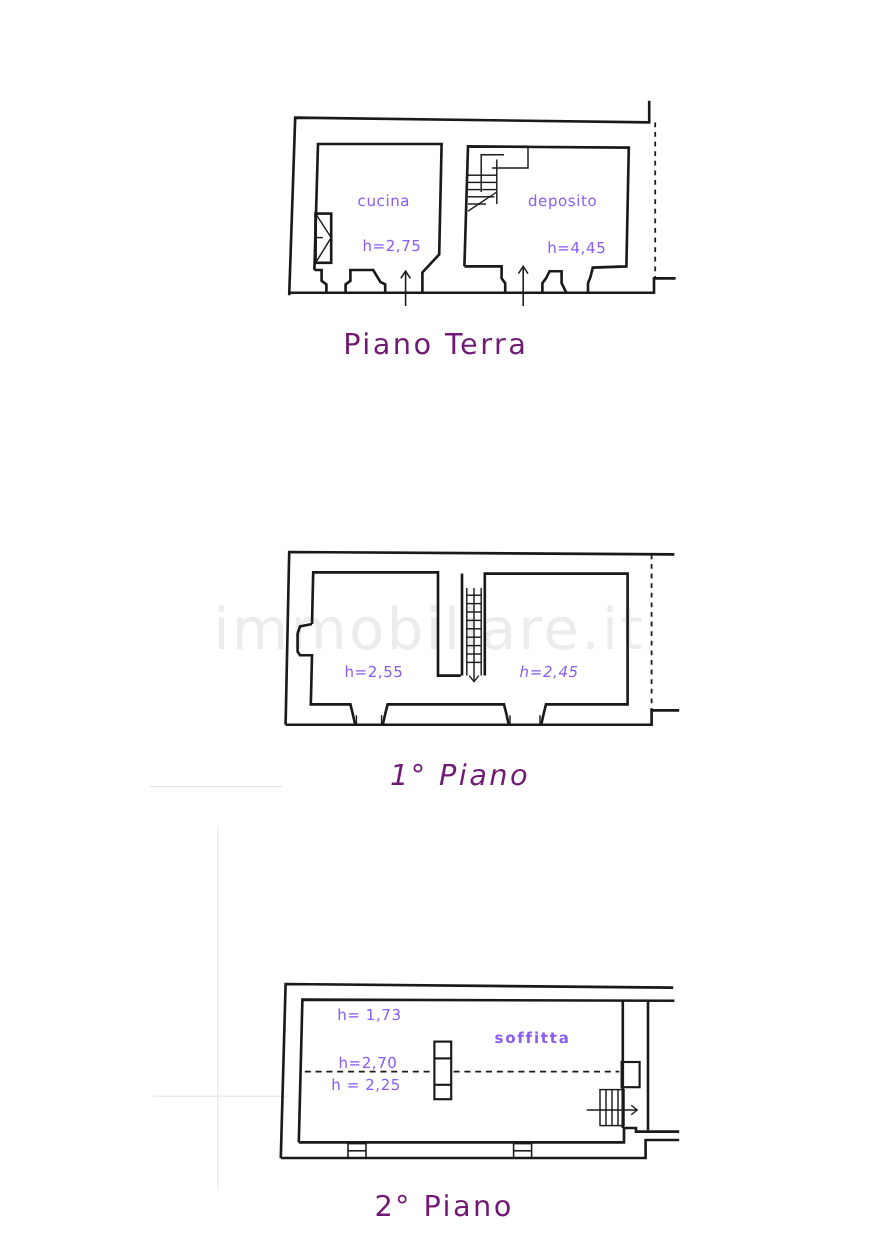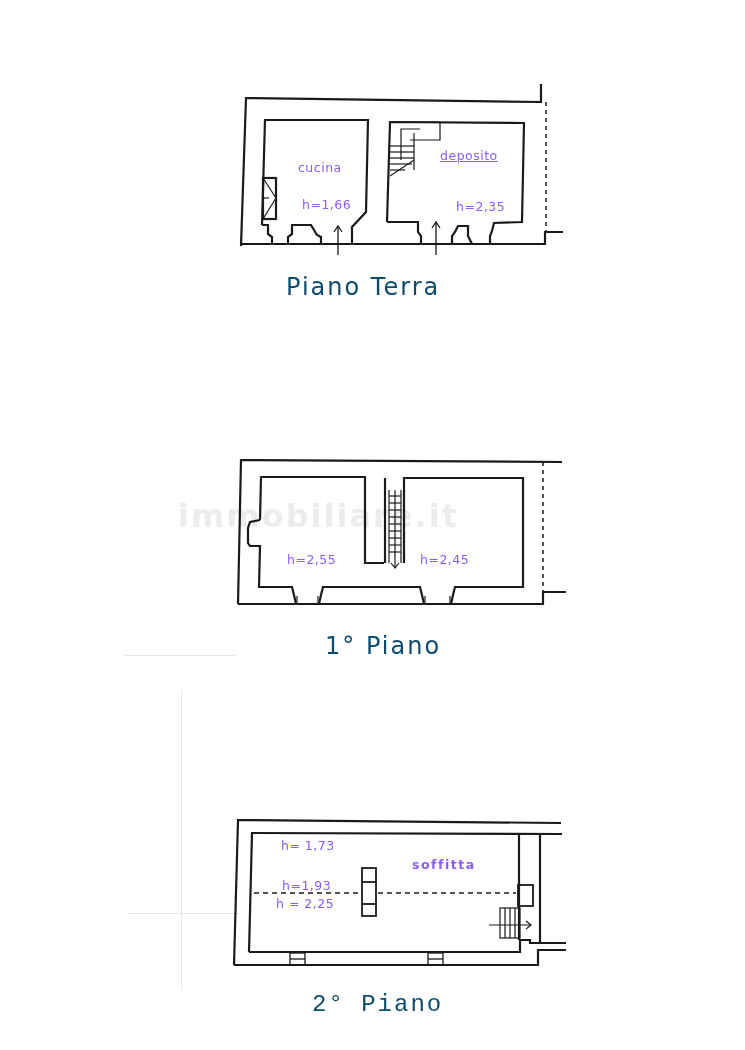--- a/index.html
+++ b/index.html
@@ -1,21 +1,21 @@
 <!DOCTYPE html>
 <html><head>
 <meta charset="utf-8">
 <style>
   html, body { margin:0; padding:0; background:#ffffff; }
   body { width:745px; height:1050px; position:relative; overflow:hidden; font-family:"DejaVu Sans", sans-serif; color:#1a1a1a; }
   .plan { position:absolute; left:0; top:0; }
-  .label { position:absolute; font-family:"DejaVu Sans", sans-serif; color:#0c4a6e; letter-spacing:2px; }
+  .label { position:absolute; font-family:"DejaVu Sans", sans-serif; color:#701a75; letter-spacing:2px; }
   .floor-title { font-size:24px; }
   .room-text { position:absolute; font-family:"DejaVu Sans", sans-serif; font-size:12.5px; color:#8b5cf6; letter-spacing:0.5px; }
-  .watermark { position:absolute; left:178px; top:497px; font-family:"DejaVu Sans", sans-serif; font-weight:bold; font-size:32px; color:rgba(200,200,200,0.35); letter-spacing:2px; }
+  .watermark { position:absolute; left:178px; top:497px; font-family:"DejaVu Sans", sans-serif; font-weight:normal; font-size:48px; color:rgba(200,200,200,0.35); letter-spacing:2px; }
   .faint { position:absolute; background:#e6e6e6; }
 </style>
 </head>
 <body>
 
 <div class="faint" style="left:125px;top:655px;width:110px;height:1px;"></div>
 <div class="faint" style="left:181px;top:690px;width:1px;height:300px;"></div>
 <div class="faint" style="left:128px;top:913px;width:110px;height:1px;"></div>
 
 <div class="watermark">immobiliare.it</div>
@@ -55,23 +55,23 @@
 
     <g stroke-width="1.3">
       <line x1="338" y1="255" x2="338" y2="226"></line>
       <polyline points="334,232 338,226 342,232"></polyline>
       <line x1="436" y1="255" x2="436" y2="222"></line>
       <polyline points="432,228 436,222 440,228"></polyline>
     </g>
   </g>
 </svg>
 <div class="room-text" style="left:298px;top:160px;">cucina</div>
-<div class="room-text" style="left:302px;top:197px;">h=1,66</div>
-<div class="room-text" style="left:440px;top:148px;text-decoration:underline;">deposito</div>
-<div class="room-text" style="left:456px;top:199px;">h=2,35</div>
+<div class="room-text" style="left:302px;top:197px;">h=2,75</div>
+<div class="room-text" style="left:440px;top:160px;">deposito</div>
+<div class="room-text" style="left:456px;top:199px;">h=4,45</div>
 <div class="label floor-title" style="left:286px;top:273px;">Piano Terra</div>
 
 <svg class="plan" width="745" height="1050" viewBox="0 0 745 1050" style="pointer-events:none">
   <g fill="none" stroke="#1a1a1a" stroke-width="2.2">
     <polyline points="238,604 241,460 562,462"></polyline>
     <polyline points="238,604 543,604 543,592 566,592"></polyline>
     <line x1="543" y1="462" x2="543" y2="592" stroke-dasharray="4,4" stroke-width="1.5"></line>
 
     <polyline points="260,520 261,477 365,477 365,563 384,563"></polyline>
     <polyline points="260,520 250,522 248,528 248,543 250,546 260,546 259,587 292,587 294,595 296,604"></polyline>
@@ -95,22 +95,22 @@
       <polyline points="391,563 395,568 399,563"></polyline>
     </g>
 
     <line x1="297" y1="604" x2="297" y2="596" stroke-width="1.2"></line>
     <line x1="318" y1="604" x2="318" y2="596" stroke-width="1.2"></line>
     <line x1="425" y1="604" x2="425" y2="596" stroke-width="1.2"></line>
     <line x1="450" y1="604" x2="450" y2="596" stroke-width="1.2"></line>
   </g>
 </svg>
 <div class="room-text" style="left:287px;top:552px;">h=2,55</div>
-<div class="room-text" style="left:420px;top:552px;">h=2,45</div>
-<div class="label floor-title" style="left:325px;top:632px;">1° Piano</div>
+<div class="room-text" style="left:433px;top:552px;font-style:italic;">h=2,45</div>
+<div class="label floor-title" style="left:325px;top:632px;font-style:italic;">1° Piano</div>
 
 <svg class="plan" width="745" height="1050" viewBox="0 0 745 1050" style="pointer-events:none">
   <g fill="none" stroke="#1a1a1a" stroke-width="2.2">
     <polyline points="234,965 238,820 561,823"></polyline>
     <polyline points="234,965 538,965 538,950 566,950"></polyline>
 
     <polyline points="249,952 252,833 562,834"></polyline>
     <polyline points="249,952 520,952 520,940 530,940 530,943 566,943"></polyline>
     <line x1="519" y1="834" x2="519" y2="940"></line>
     <line x1="540" y1="834" x2="540" y2="942"></line>
@@ -138,15 +138,15 @@
       <line x1="505" y1="908" x2="505" y2="938"></line>
       <line x1="510" y1="908" x2="510" y2="938"></line>
       <line x1="515" y1="908" x2="515" y2="938"></line>
       <line x1="489" y1="925" x2="531" y2="925"></line>
       <polyline points="526,921 531,925 526,929"></polyline>
     </g>
   </g>
 </svg>
 <div class="room-text" style="left:281px;top:838px;">h= 1,73</div>
 <div class="room-text" style="left:412px;top:857px;letter-spacing:1.5px;font-weight:bold;">soffitta</div>
-<div class="room-text" style="left:282px;top:878px;">h=1,93</div>
+<div class="room-text" style="left:282px;top:878px;">h=2,70</div>
 <div class="room-text" style="left:276px;top:896px;">h = 2,25</div>
-<div class="label floor-title" style="left:312px;top:991px;font-family:Liberation Mono, monospace;">2° Piano</div>
+<div class="label floor-title" style="left:312px;top:991px;">2° Piano</div>
 
 </body></html>

